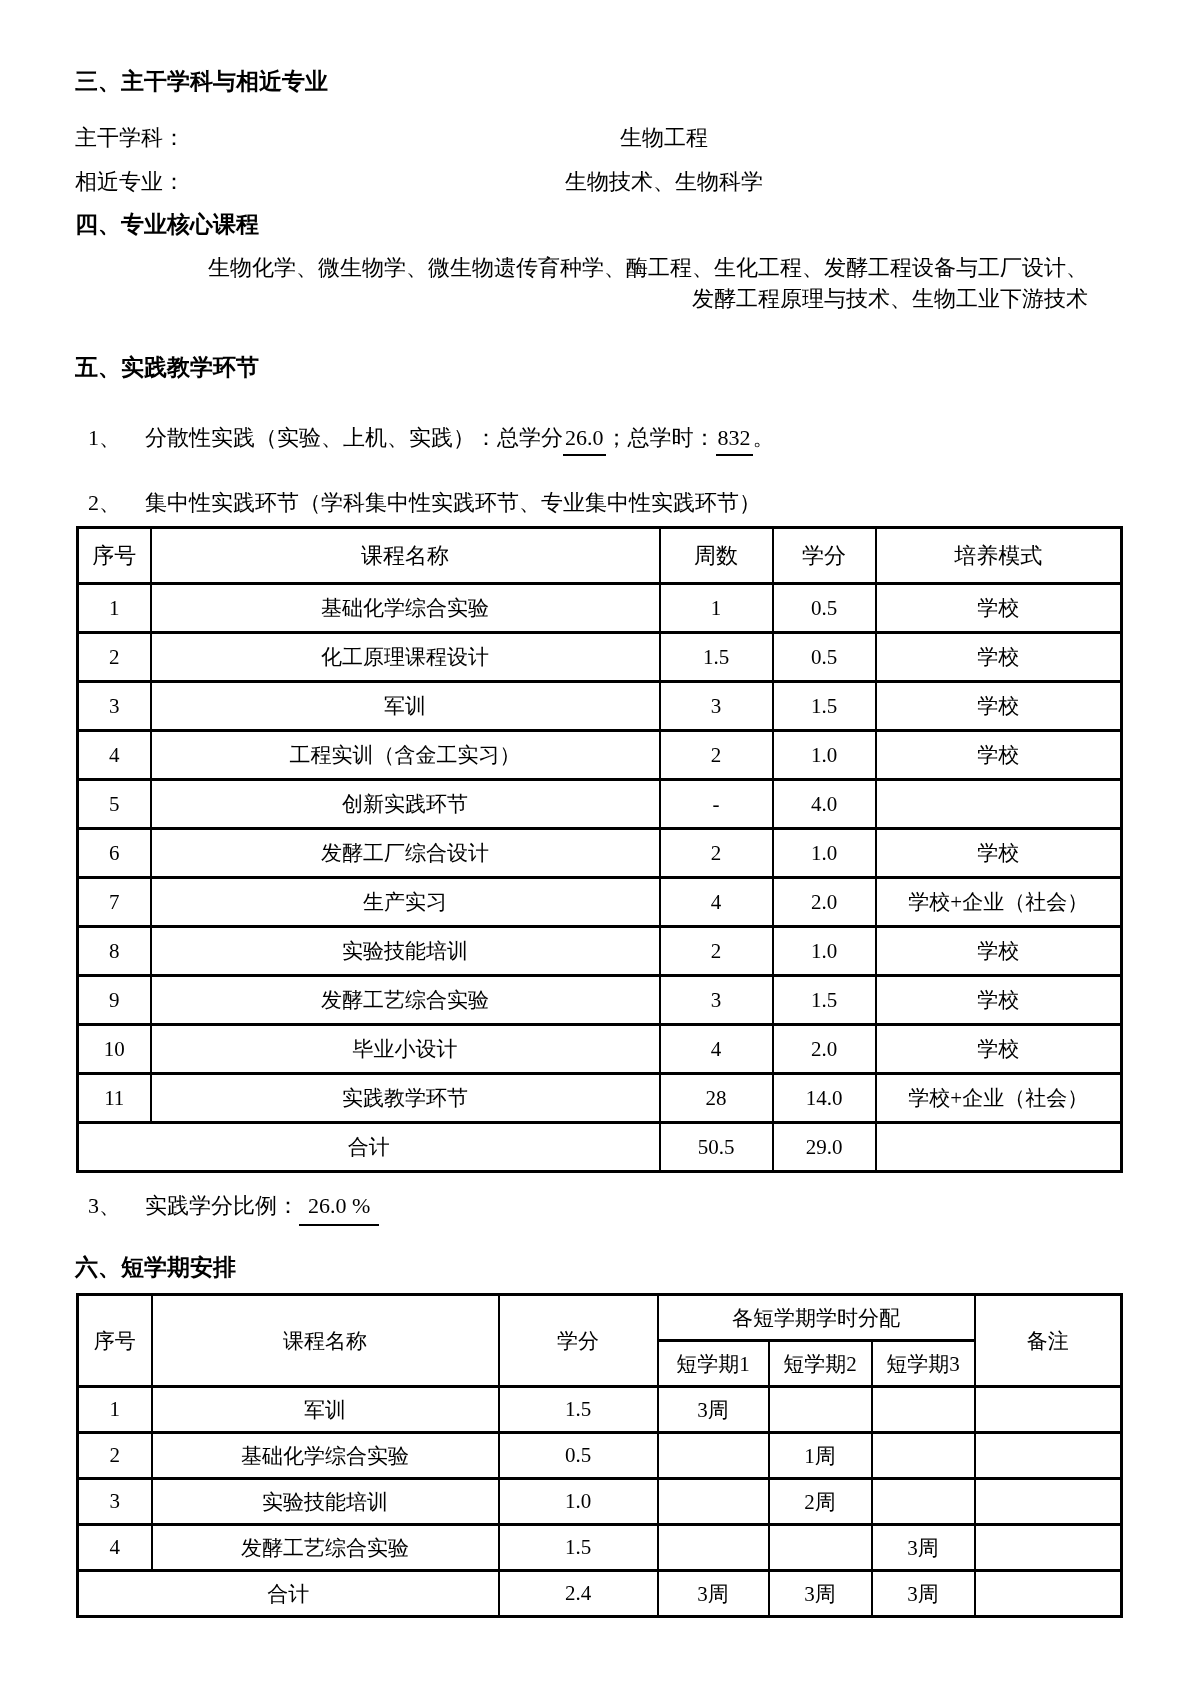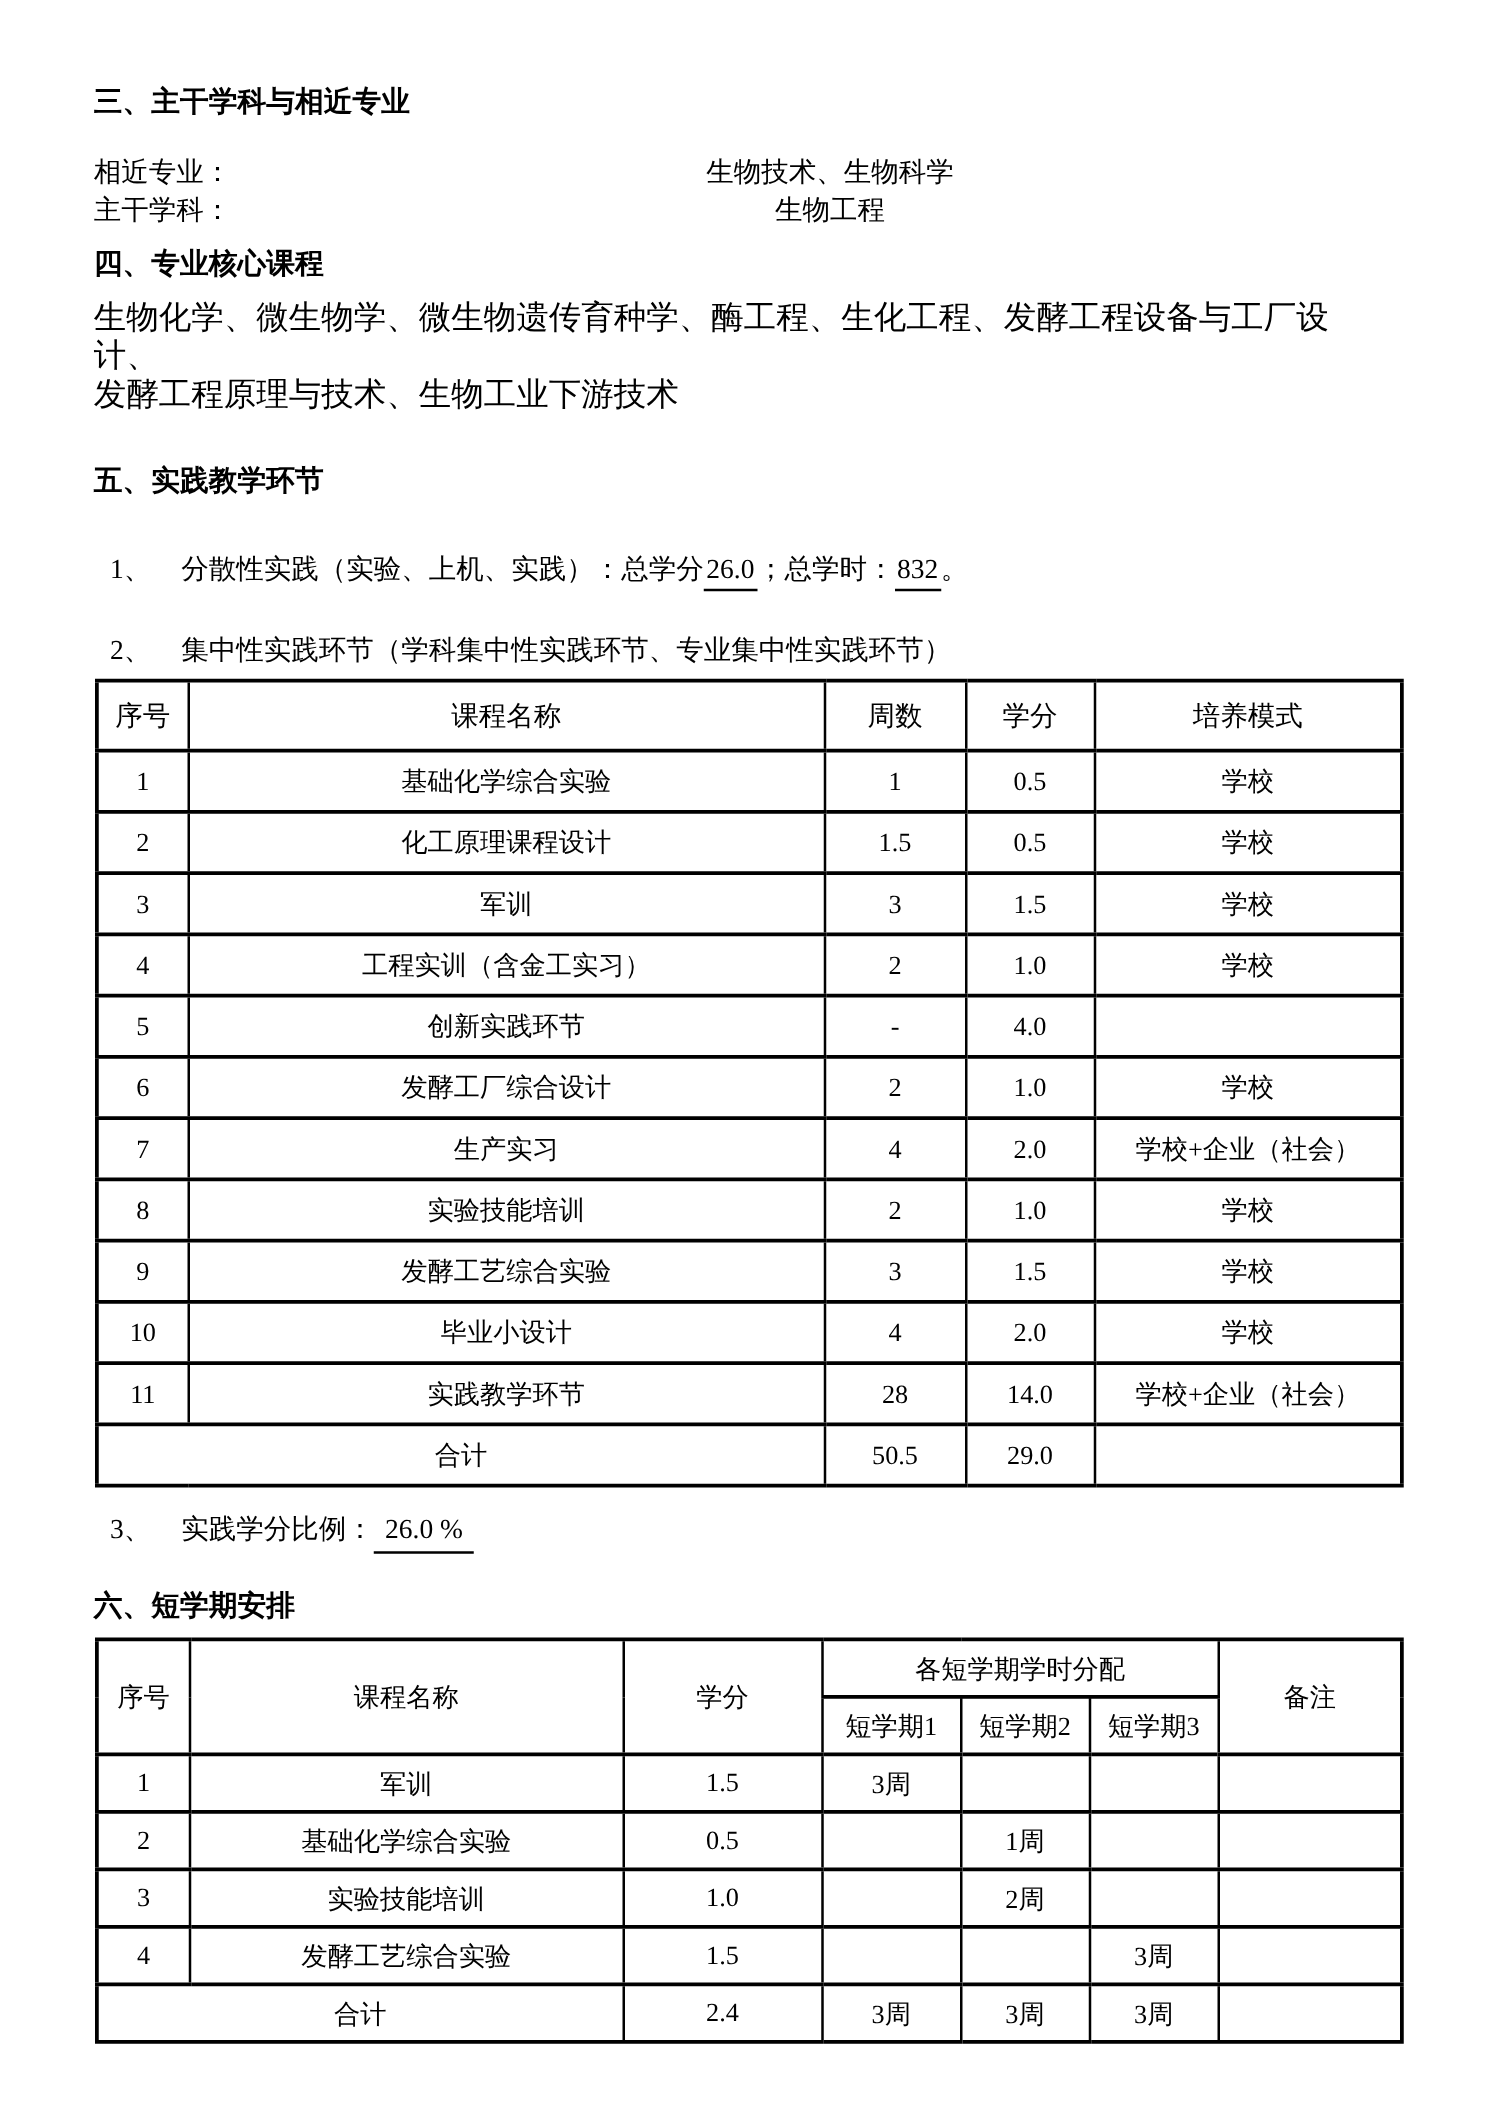--- a/index.html
+++ b/index.html
@@ -17,21 +17,21 @@
   #sec3-heading { margin-bottom:26px; }
   #sec4-heading { margin-top:12px; }
   #sec5-heading { margin-top:38px; }
   #sec6-heading { margin-top:27px; }
 
   .kv-row { display:flex; font-size:22px; line-height:30px; }
   .kv-row .label { width:165px; }
   .kv-row .value { flex:1; text-align:center; }
   #row-related { margin-top:14px; }
 
-  .para { margin-top:12px; font-size:26px; line-height:31px; }
+  .para { margin-top:12px; font-size:22px; line-height:31px;text-align:right; }
 
   .item { display:flex; padding-left:13px; font-size:22px; line-height:30px; }
   .item .num { width:57px; }
   #item-1 { margin-top:40px; }
   #item-2 { margin-top:32px; }
   #item-3 { margin-top:18px; height:34px; }
 
   .uline {
     display:inline-block;
     border-bottom:2px solid #000;
@@ -53,28 +53,28 @@
   #short-table thead tr { height:46px; font-size:21px; }
   #short-table tbody tr { height:46px; font-size:21px; }
 </style>
 </head>
 <body>
 
 <div class="page">
 
   <div class="sec-heading" id="sec3-heading">三、主干学科与相近专业</div>
 
+  <div class="kv-row" id="row-main">
+    <span class="label">主干学科：</span>
+    <span class="value">生物工程</span>
+  </div>
+
   <div class="kv-row" id="row-related">
     <span class="label">相近专业：</span>
     <span class="value">生物技术、生物科学</span>
-  </div>
-
-  <div class="kv-row" id="row-main">
-    <span class="label">主干学科：</span>
-    <span class="value">生物工程</span>
   </div>
 
   <div class="sec-heading" id="sec4-heading">四、专业核心课程</div>
 
   <div class="para">
     <div>生物化学、微生物学、微生物遗传育种学、酶工程、生化工程、发酵工程设备与工厂设计、</div>
     <div>发酵工程原理与技术、生物工业下游技术</div>
   </div>
 
   <div class="sec-heading" id="sec5-heading">五、实践教学环节</div>

